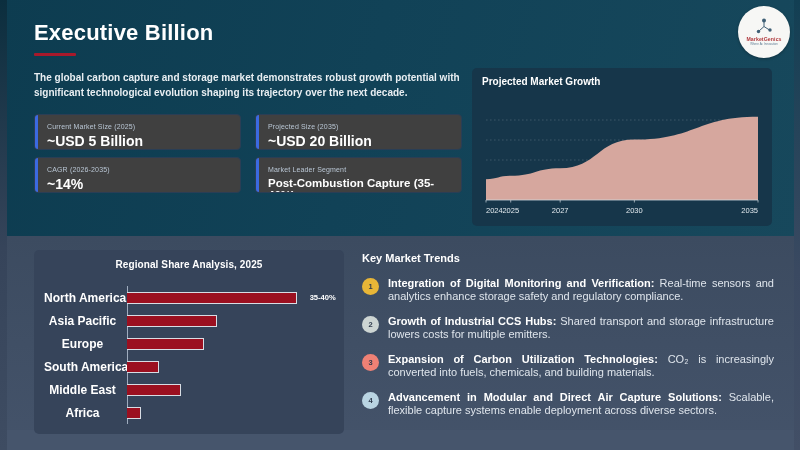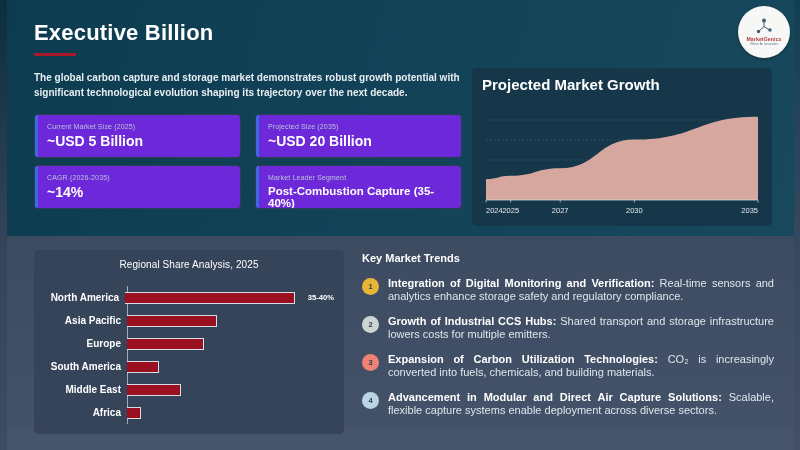--- a/index.html
+++ b/index.html
@@ -55,53 +55,53 @@
   .logo-mark { width:20px; height:17px; margin-bottom:1px; }
   .logo-name { font-size:5.2px; font-weight:bold; color:#b03a3e; letter-spacing:.1px; }
   .logo-tag { font-size:2.9px; color:#5d7b92; margin-top:.5px; letter-spacing:.05px; }
 
   
   .kpi-grid {
     position:absolute; left:34px; top:114px; width:428px;
     display:grid; grid-template-columns:207px 207px; gap:7px 14px;
   }
   .kpi-card {
-    position:relative; height:44px; border-radius:4px;
-    background:#6d28d9; border:1px solid #2a3e55;
+    position:relative; height:36px; border-radius:4px;
+    background:#404040; border:1px solid #2a3e55;
     padding:8px 10px 0 12px; overflow:hidden;
   }
   .kpi-card::before {
     content:""; position:absolute; left:0; top:0; width:3px; height:100%;
     background:#3b6ae1;
   }
   .kpi-label { font-size:7px; color:#b9c6d4; letter-spacing:.15px; }
   .kpi-value { font-size:14px; font-weight:bold; color:#ffffff; margin-top:3px; }
   .kpi-value.small { font-size:11.5px; margin-top:4px; }
 
   
   .growth-panel {
     position:absolute; left:472px; top:68px; width:300px; height:158px;
     background:#16364a; border-radius:5px; padding:8px 10px;
   }
-  .growth-title { font-size:15px; font-weight:bold; color:#ffffff; }
+  .growth-title { font-size:10px; font-weight:bold; color:#ffffff; }
   .growth-plot { position:absolute; left:10px; top:26px; width:280px; height:122px; }
 
   
   .regional-panel {
     position:absolute; left:34px; top:250px; width:310px; height:184px;
     background:#36445a; border-radius:5px; padding:9px 10px;
   }
   .regional-title {
-    font-size:10px; font-weight:normal; color:#ffffff; text-align:center; letter-spacing:.1px;
+    font-size:10px; font-weight:bold; color:#ffffff; text-align:center; letter-spacing:.1px;
   }
   .bars { position:absolute; left:10px; top:36px; width:290px; height:138px; }
   .bar-row { display:flex; align-items:center; height:23px; }
   .bar-name {
-    width:83px; text-align:right; padding-right:6px;
-    font-size:10px; font-weight:bold; color:#ffffff; white-space:nowrap;
+    width:83px; text-align:center; padding-right:6px;
+    font-size:12px; font-weight:bold; color:#ffffff; white-space:nowrap;
   }
   .bar-track { flex:1; position:relative; height:23px; display:flex; align-items:center;gap:8px; }
   .bar-fill {
     height:12px; background:#9b1020; border:1px solid #d8dde4; border-left:none;
   }
   .bar-value {
     font-size:7.6px; font-weight:bold; color:#ffffff; margin-left:5px; white-space:nowrap;
   }
   .bar-axis {
     position:absolute; left:83px; top:0; width:1px; height:138px; background:#9facbe;

